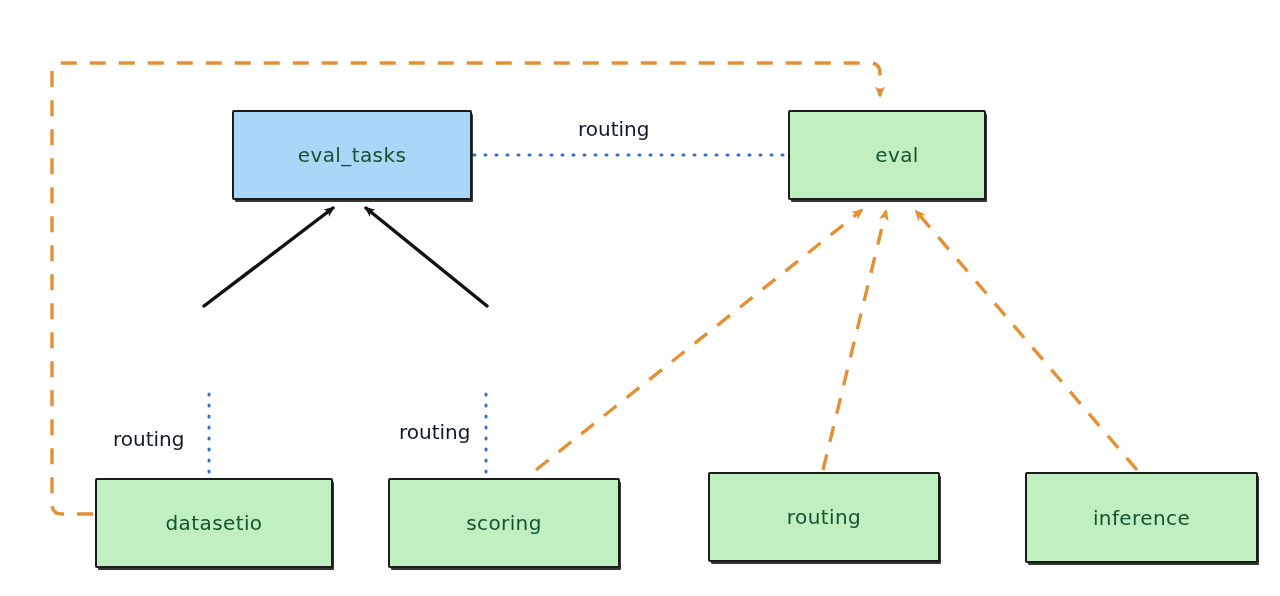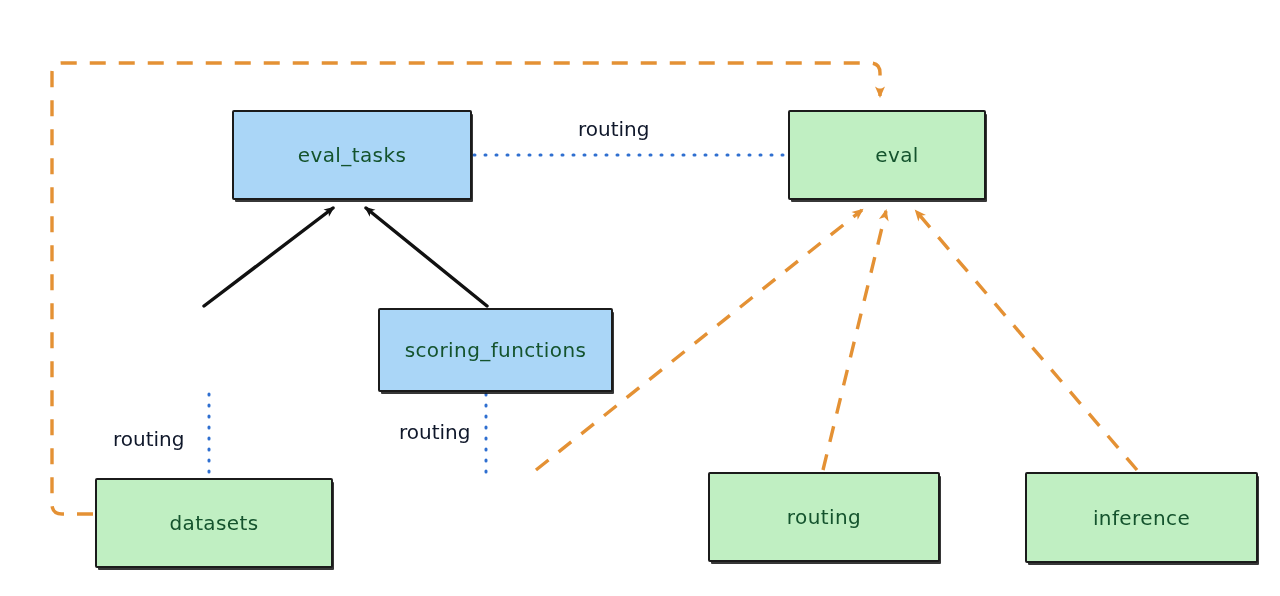--- a/index.html
+++ b/index.html
@@ -68,25 +68,25 @@
                L870,63 Q880,63 880,73 L880,96" stroke="#e49134" stroke-width="3.4" fill="none" stroke-linecap="butt" stroke-dasharray="16 13" marker-end="url(#arrow-orange)"></path>
     </g>
   </svg>
 
   <div class="node blue" style="left:232px;top:110px;width:240px;height:90px;">
     <span>eval_tasks</span>
   </div>
   <div class="node green" style="left:788px;top:110px;width:198px;height:90px;padding-left:20px;">
     <span>eval</span>
   </div>
-  <div class="node blue" style="left:378px;top:308px;width:235px;height:84px;">
-    <span>scoring_functions</span>
+  <div class="node green" style="left:95px;top:478px;width:238px;height:90px;">
+    <span>datasetio</span>
   </div>
-  <div class="node green" style="left:95px;top:478px;width:238px;height:90px;">
-    <span>datasets</span>
+  <div class="node green" style="left:388px;top:478px;width:232px;height:90px;">
+    <span>scoring</span>
   </div>
   <div class="node green" style="left:708px;top:472px;width:232px;height:90px;">
     <span>routing</span>
   </div>
   <div class="node green" style="left:1025px;top:472px;width:233px;height:91px;">
     <span>inference</span>
   </div>
 
   <div class="edge-label" style="left:578px;top:117px;">routing</div>
   <div class="edge-label" style="left:113px;top:427px;">routing</div>

